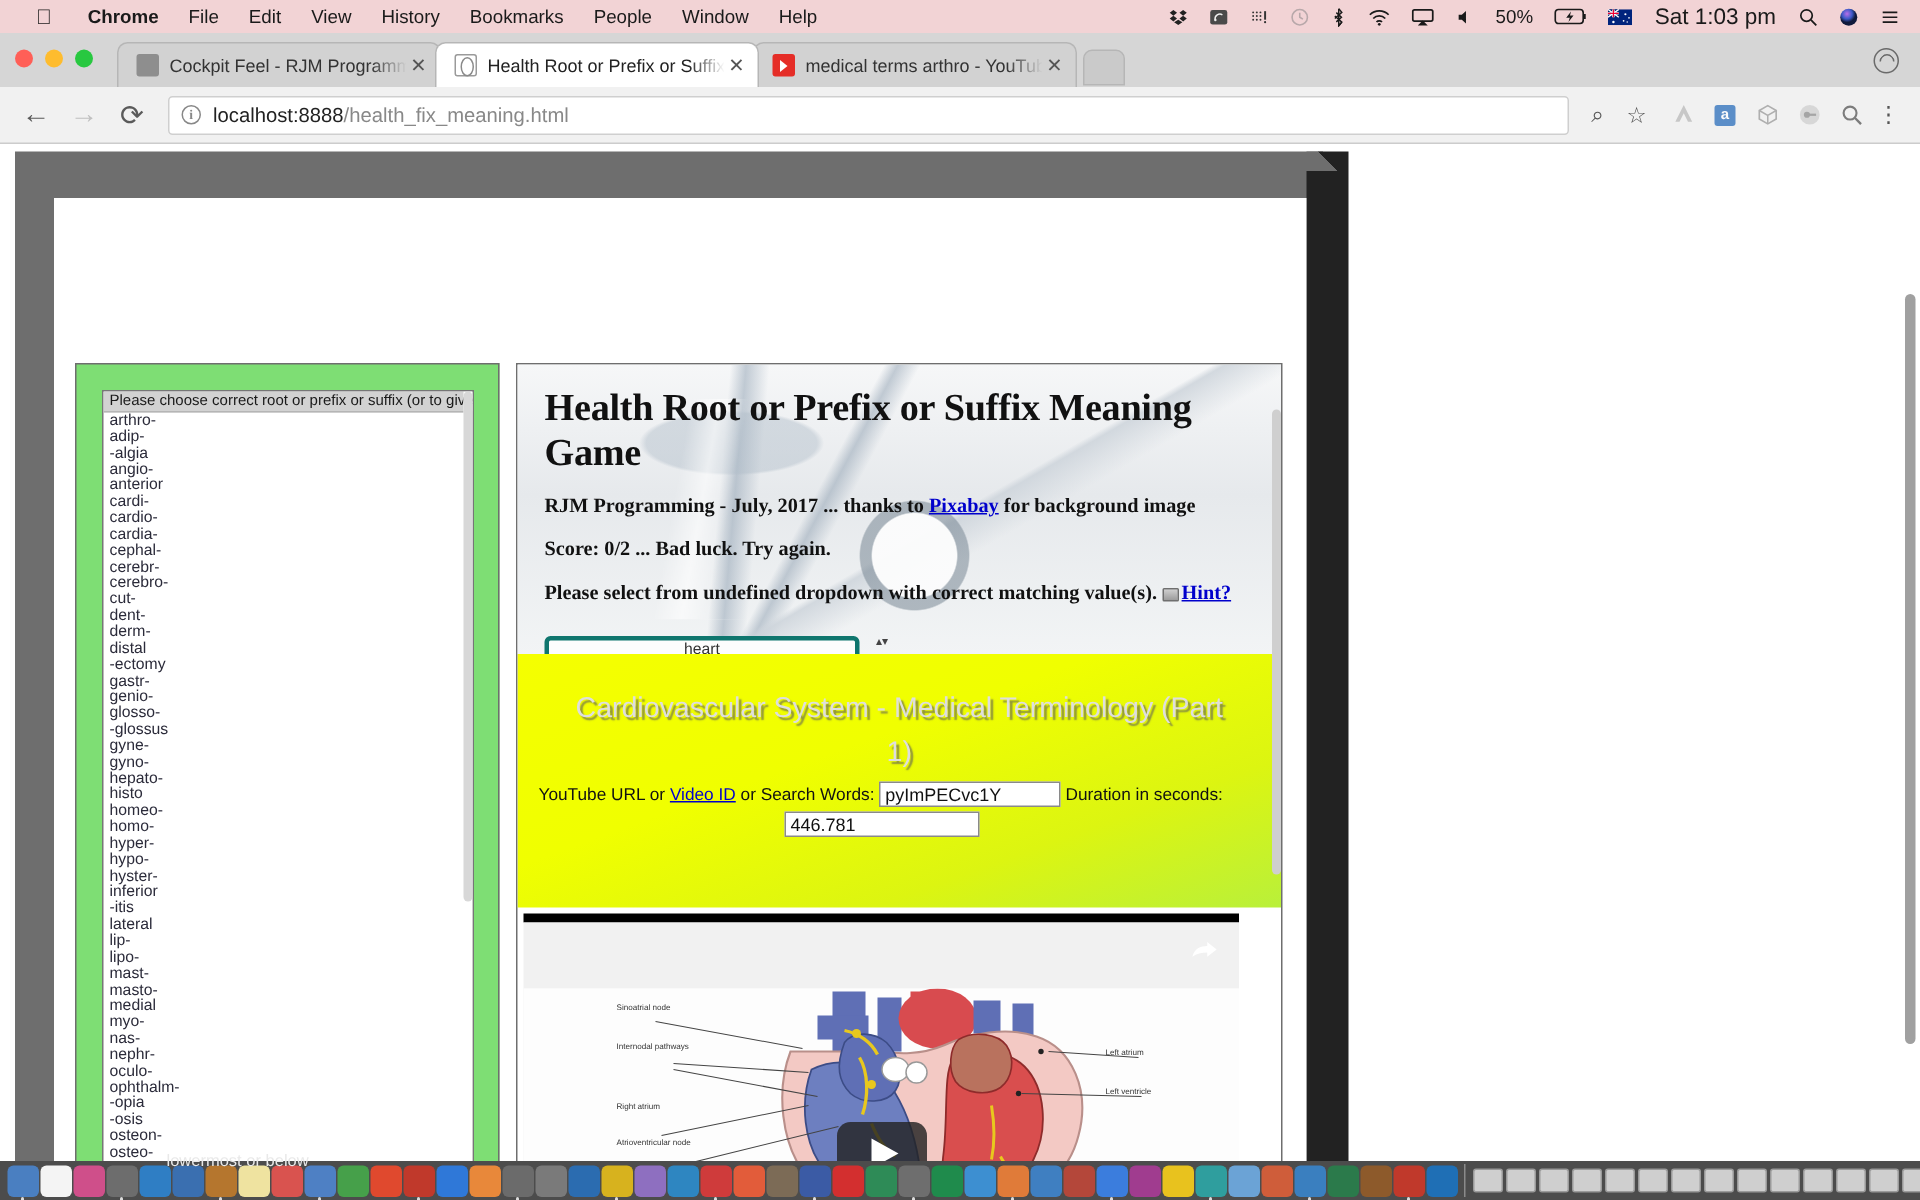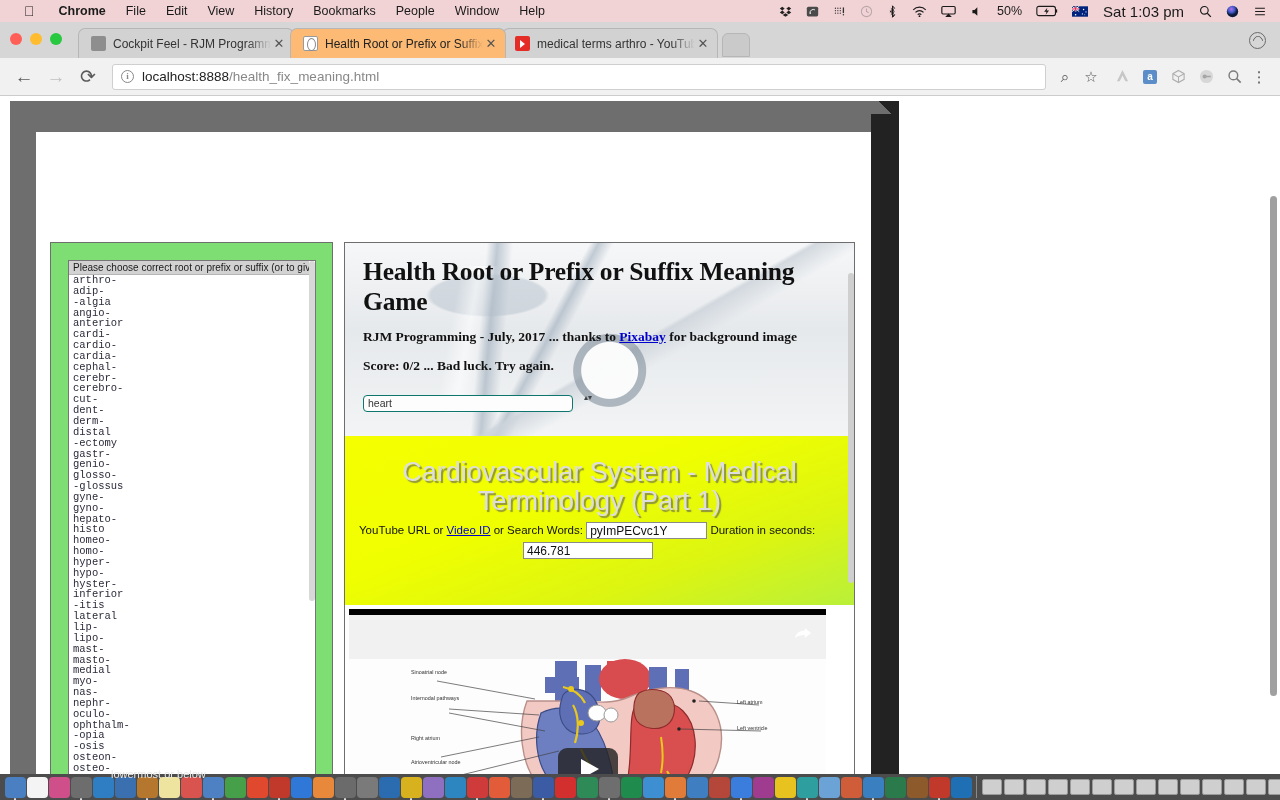--- a/index.html
+++ b/index.html
@@ -38,21 +38,21 @@
   .tab {
     position:relative; height:30px; width:216px;
     display:flex; align-items:center; padding:0 6px 0 12px;
     font-size:12px; color:#333;
     background:#d2d2d2;
     border-top-left-radius:7px; border-top-right-radius:7px;
     margin-right:-4px;
     border-left:1px solid #b6b6b6; border-right:1px solid #b6b6b6; border-top:1px solid #b6b6b6;
     overflow:hidden;
   }
-  .tab.active { background:#fdba74; z-index:5; color:#222; }
+  .tab.active { background:#ffffff; z-index:5; color:#222; }
   .tab .favicon {
     width:15px; height:15px; margin-right:7px; flex:none;
     border-radius:2px; display:inline-block;
     background-size:contain; position:relative;
   }
   .fav-cockpit { background:#8e8e8e; border-radius:3px; }
   .fav-globe { background:#ffffff; border:1px solid #9a9a9a; border-radius:50%; }
   .fav-globe:after{ content:"";position:absolute;left:3px;top:1px;width:7px;height:11px;border:1px solid #8a8a8a;border-radius:50%;}
   .fav-yt { background:#e52d27; border-radius:3px; }
   .fav-yt:after { content:""; position:absolute; left:5px; top:3.5px;
@@ -127,21 +127,21 @@
     position:absolute; left:17px; top:17px; width:248px; height:616px;
     background:#fff; border:1px solid #767676;
     overflow:hidden;
     font-size:10.5px; color:#2b2b3a;
     font-family:"Liberation Sans", sans-serif;
   }
   #listbox .lb-head {
     background:#d2d2d2; padding:1px 4px; font-size:10px; color:#1a1a1a;
     white-space:nowrap; overflow:hidden; border-bottom:1px solid #b5b5b5;
   }
-  #listbox ul { list-style:none;font-family:Liberation Mono, monospace; }
+  #listbox ul { list-style:none; }
   #listbox li { padding:0 4px; line-height:10.85px; white-space:nowrap; }
   .lb-scroll { position:absolute; right:0; top:0; width:6px; height:616px; background:#fff; }
   .lb-scroll-thumb { position:absolute; right:0; top:0; width:6px; height:340px; background:#d8d8d8; border-radius:3px;}
 
   
   #contentcard {
     position:absolute; left:344px; top:146px; width:511px; height:634px;
     background:#ffffff;
     border:1px solid #6e6e6e;
     overflow:hidden;
@@ -174,36 +174,36 @@
   .hintwrap { display:inline-flex; align-items:center; gap:2px; }
   .hint-ico {
     display:inline-block; width:11px; height:9px;
     background:linear-gradient(#cfcfcf,#9c9c9c);
     border:1px solid #6f6f6f; border-radius:1px;
     position:relative; top:1px;
   }
   #selectrow { position:relative; padding:6px 18px 0 18px; }
   select#rootselect {
     width:210px; height:17px; font-size:10.5px; padding:0 4px;
-    border:1px solid #0f766e; border-radius:4px;
+    border:3px solid #0f766e; border-radius:4px;
     background:#fdfdfd; color:#333;
     font-family:"Liberation Sans", sans-serif;
-    -webkit-appearance:none; appearance:none;
+    -webkit-appearance:none; appearance:none;text-align:center;
   }
   .selarrow { position:absolute; left:239px; top:8px; font-size:8px; color:#444; line-height:6px; text-align:center; pointer-events:none;}
 
   
   #yellowblock {
     position:relative; height:169px;
     background:linear-gradient(160deg,#f5ff00 0%, #f0ff00 40%, #dcf511 72%, #b9f03a 100%);
     padding:22px 14px 0 14px;
     overflow:hidden;
   }
   #yellowblock h2 {
-    text-align:center; font-size:27px; color:#dedede;
+    text-align:center; font-size:19px; color:#dedede;
     text-shadow:2px 2px 1px rgba(90,90,90,.65);
     line-height:29px; font-weight:normal;
     font-family:"Liberation Sans", sans-serif;
     margin:0 16px;
   }
   #ytform { font-size:11.5px; color:#111; margin-top:4px; line-height:20px; }
   #ytform a { color:#0000cc; text-decoration:underline;text-align:right; }
   #ytform input {
     font-size:12px; font-family:"Liberation Sans",sans-serif;
     border:1px solid #8a8a8a; background:#fff; color:#111;
@@ -528,20 +528,26 @@
       <div id="contentcard">
 
         <div id="hdrblock">
           <div class="bgimg"></div>
           <div id="hdrtext">
             <h1>Health Root or Prefix or Suffix Meaning Game</h1>
             <p>
               <span>RJM Programming - July, 2017 </span><span> ... thanks to </span><a href="#">Pixabay</a><span> for background image</span>
             </p>
             <p>Score: 0/2 ... Bad luck. Try again.</p>
+            <p>
+              <span>Please select from undefined dropdown with correct matching value(s). </span><span class="hintwrap">
+                  <span class="hint-ico"></span>
+                  <a href="#">Hint?</a>
+                </span>
+            </p>
           </div>
           <div id="selectrow">
             <select id="rootselect">
               <option>heart</option>
             </select>
             <span class="selarrow">▴▾</span>
           </div>
         </div>
 
         <div id="yellowblock">

